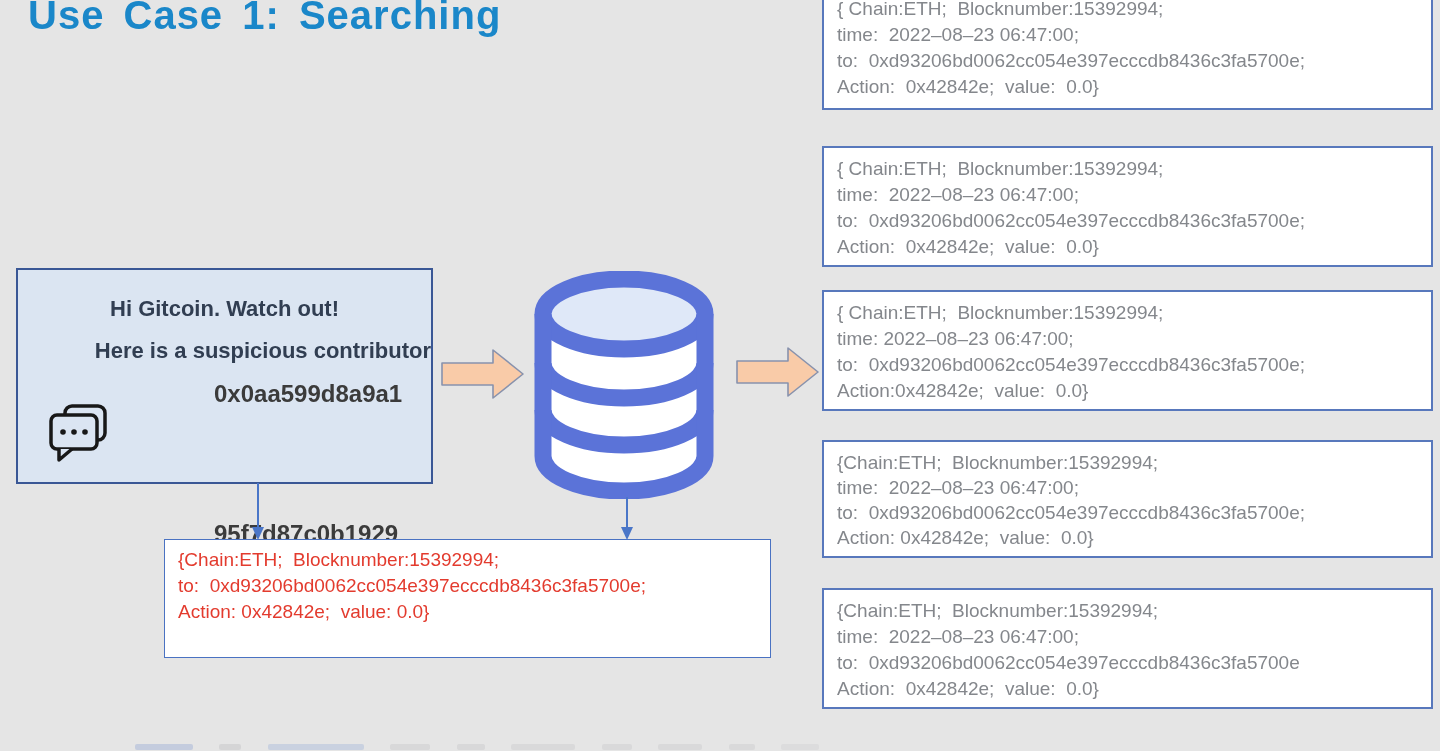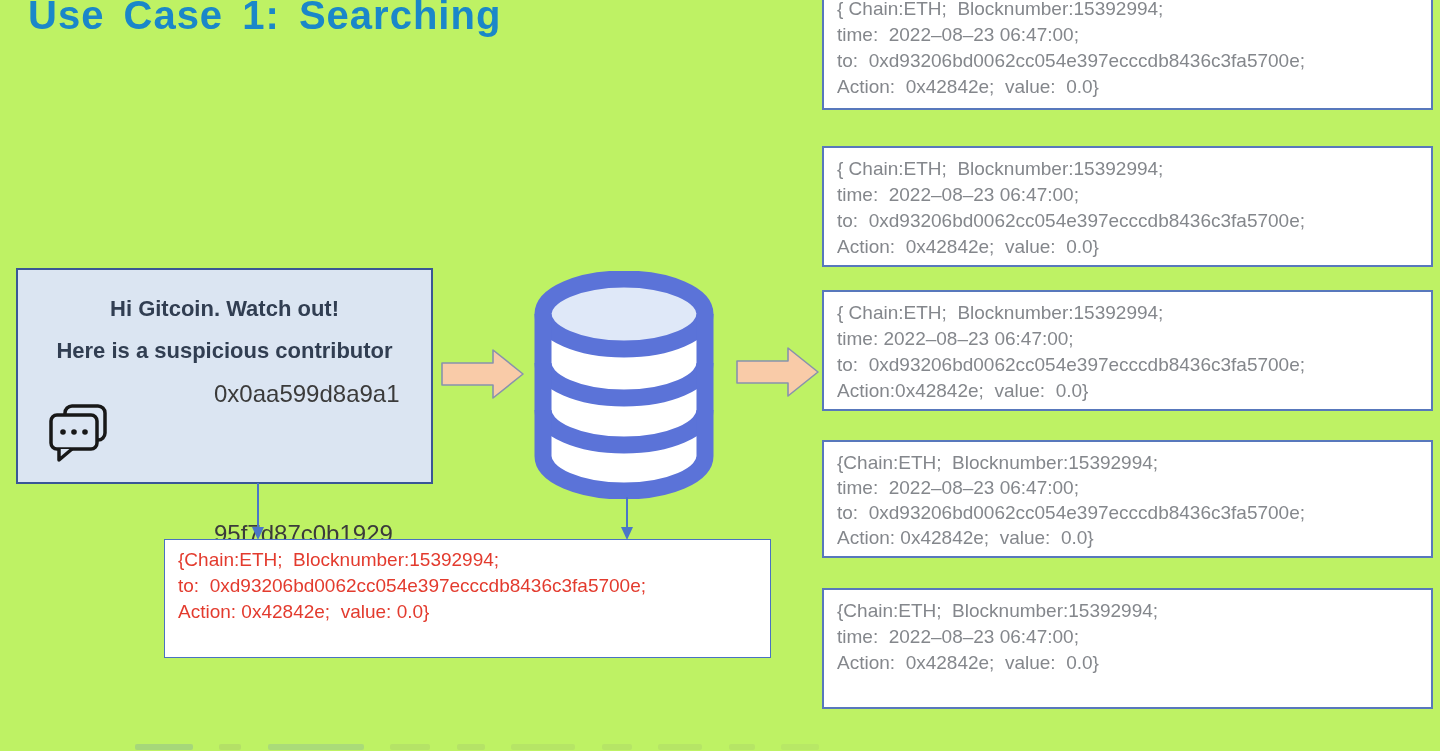--- a/index.html
+++ b/index.html
@@ -1,39 +1,39 @@
 <!DOCTYPE html>
 <html><head>
 <meta charset="utf-8">
 <style>
   html,body{margin:0;padding:0;background:#ffffff;}
   #stage{
     position:relative;width:1440px;height:751px;overflow:hidden;
-    font-family:"Liberation Sans","DejaVu Sans",sans-serif;background:#bef264;
+    font-family:"Liberation Sans","DejaVu Sans",sans-serif;background:#e5e5e5;
   }
   
   .slide-title{
     position:absolute;left:28px;top:-7px;
     font-size:40px;font-weight:bold;color:#1a87c9;
     letter-spacing:1px;word-spacing:7px;white-space:nowrap;
   }
   
   .msg-box{
     position:absolute;left:16px;top:268px;width:417px;height:216px;
     background:#dbe5f2;border:2px solid #3a5795;box-sizing:border-box;
   }
   .msg-line{
     position:absolute;left:0;width:100%;text-align:center;
     font-size:22px;font-weight:bold;color:#313e52;white-space:nowrap;
   }
   .msg-line1{top:26px;}
-  .msg-line2{top:68px;}
+  .msg-line2{top:68px;text-align:right;}
   .msg-addr{
     position:absolute;left:196px;top:106px;
-    font-size:24px;color:#3b3b3b;line-height:35px;white-space:pre;
+    font-size:24px;color:#3b3b3b;line-height:35px;white-space:pre;font-weight:bold;
   }
   .chat-icon{position:absolute;left:30px;top:130px;width:64px;height:64px;}
   
   .rec-box{
     position:absolute;left:822px;width:611px;height:121px;
     background:#ffffff;border:2px solid #5878bc;box-sizing:border-box;
     padding:8px 13px;color:#84878c;font-size:19px;line-height:26px;
   }
   .rec-line{white-space:pre;overflow:hidden;}
   .rec-1{top:-14px;height:124px;}
@@ -148,20 +148,21 @@
   </div>
   <div class="rec-box rec-4">
     <div class="rec-line">{Chain:ETH;  Blocknumber:15392994;</div>
     <div class="rec-line">time:  2022–08–23 06:47:00;</div>
     <div class="rec-line">to:  0xd93206bd0062cc054e397ecccdb8436c3fa5700e;</div>
     <div class="rec-line">Action: 0x42842e;  value:  0.0}</div>
   </div>
   <div class="rec-box rec-5">
     <div class="rec-line">{Chain:ETH;  Blocknumber:15392994;</div>
     <div class="rec-line">time:  2022–08–23 06:47:00;</div>
+    <div class="rec-line">to:  0xd93206bd0062cc054e397ecccdb8436c3fa5700e</div>
     <div class="rec-line">Action:  0x42842e;  value:  0.0}</div>
   </div>
 
   <div class="bottom-frag">
     <span style="width:58px;background:rgba(80,120,200,0.22);"></span>
     <span style="width:22px;background:rgba(120,120,130,0.14);"></span>
     <span style="width:96px;background:rgba(90,130,205,0.20);"></span>
     <span style="width:40px;background:rgba(120,120,130,0.12);"></span>
     <span style="width:28px;background:rgba(120,120,130,0.12);"></span>
     <span style="width:64px;background:rgba(120,120,130,0.10);"></span>

